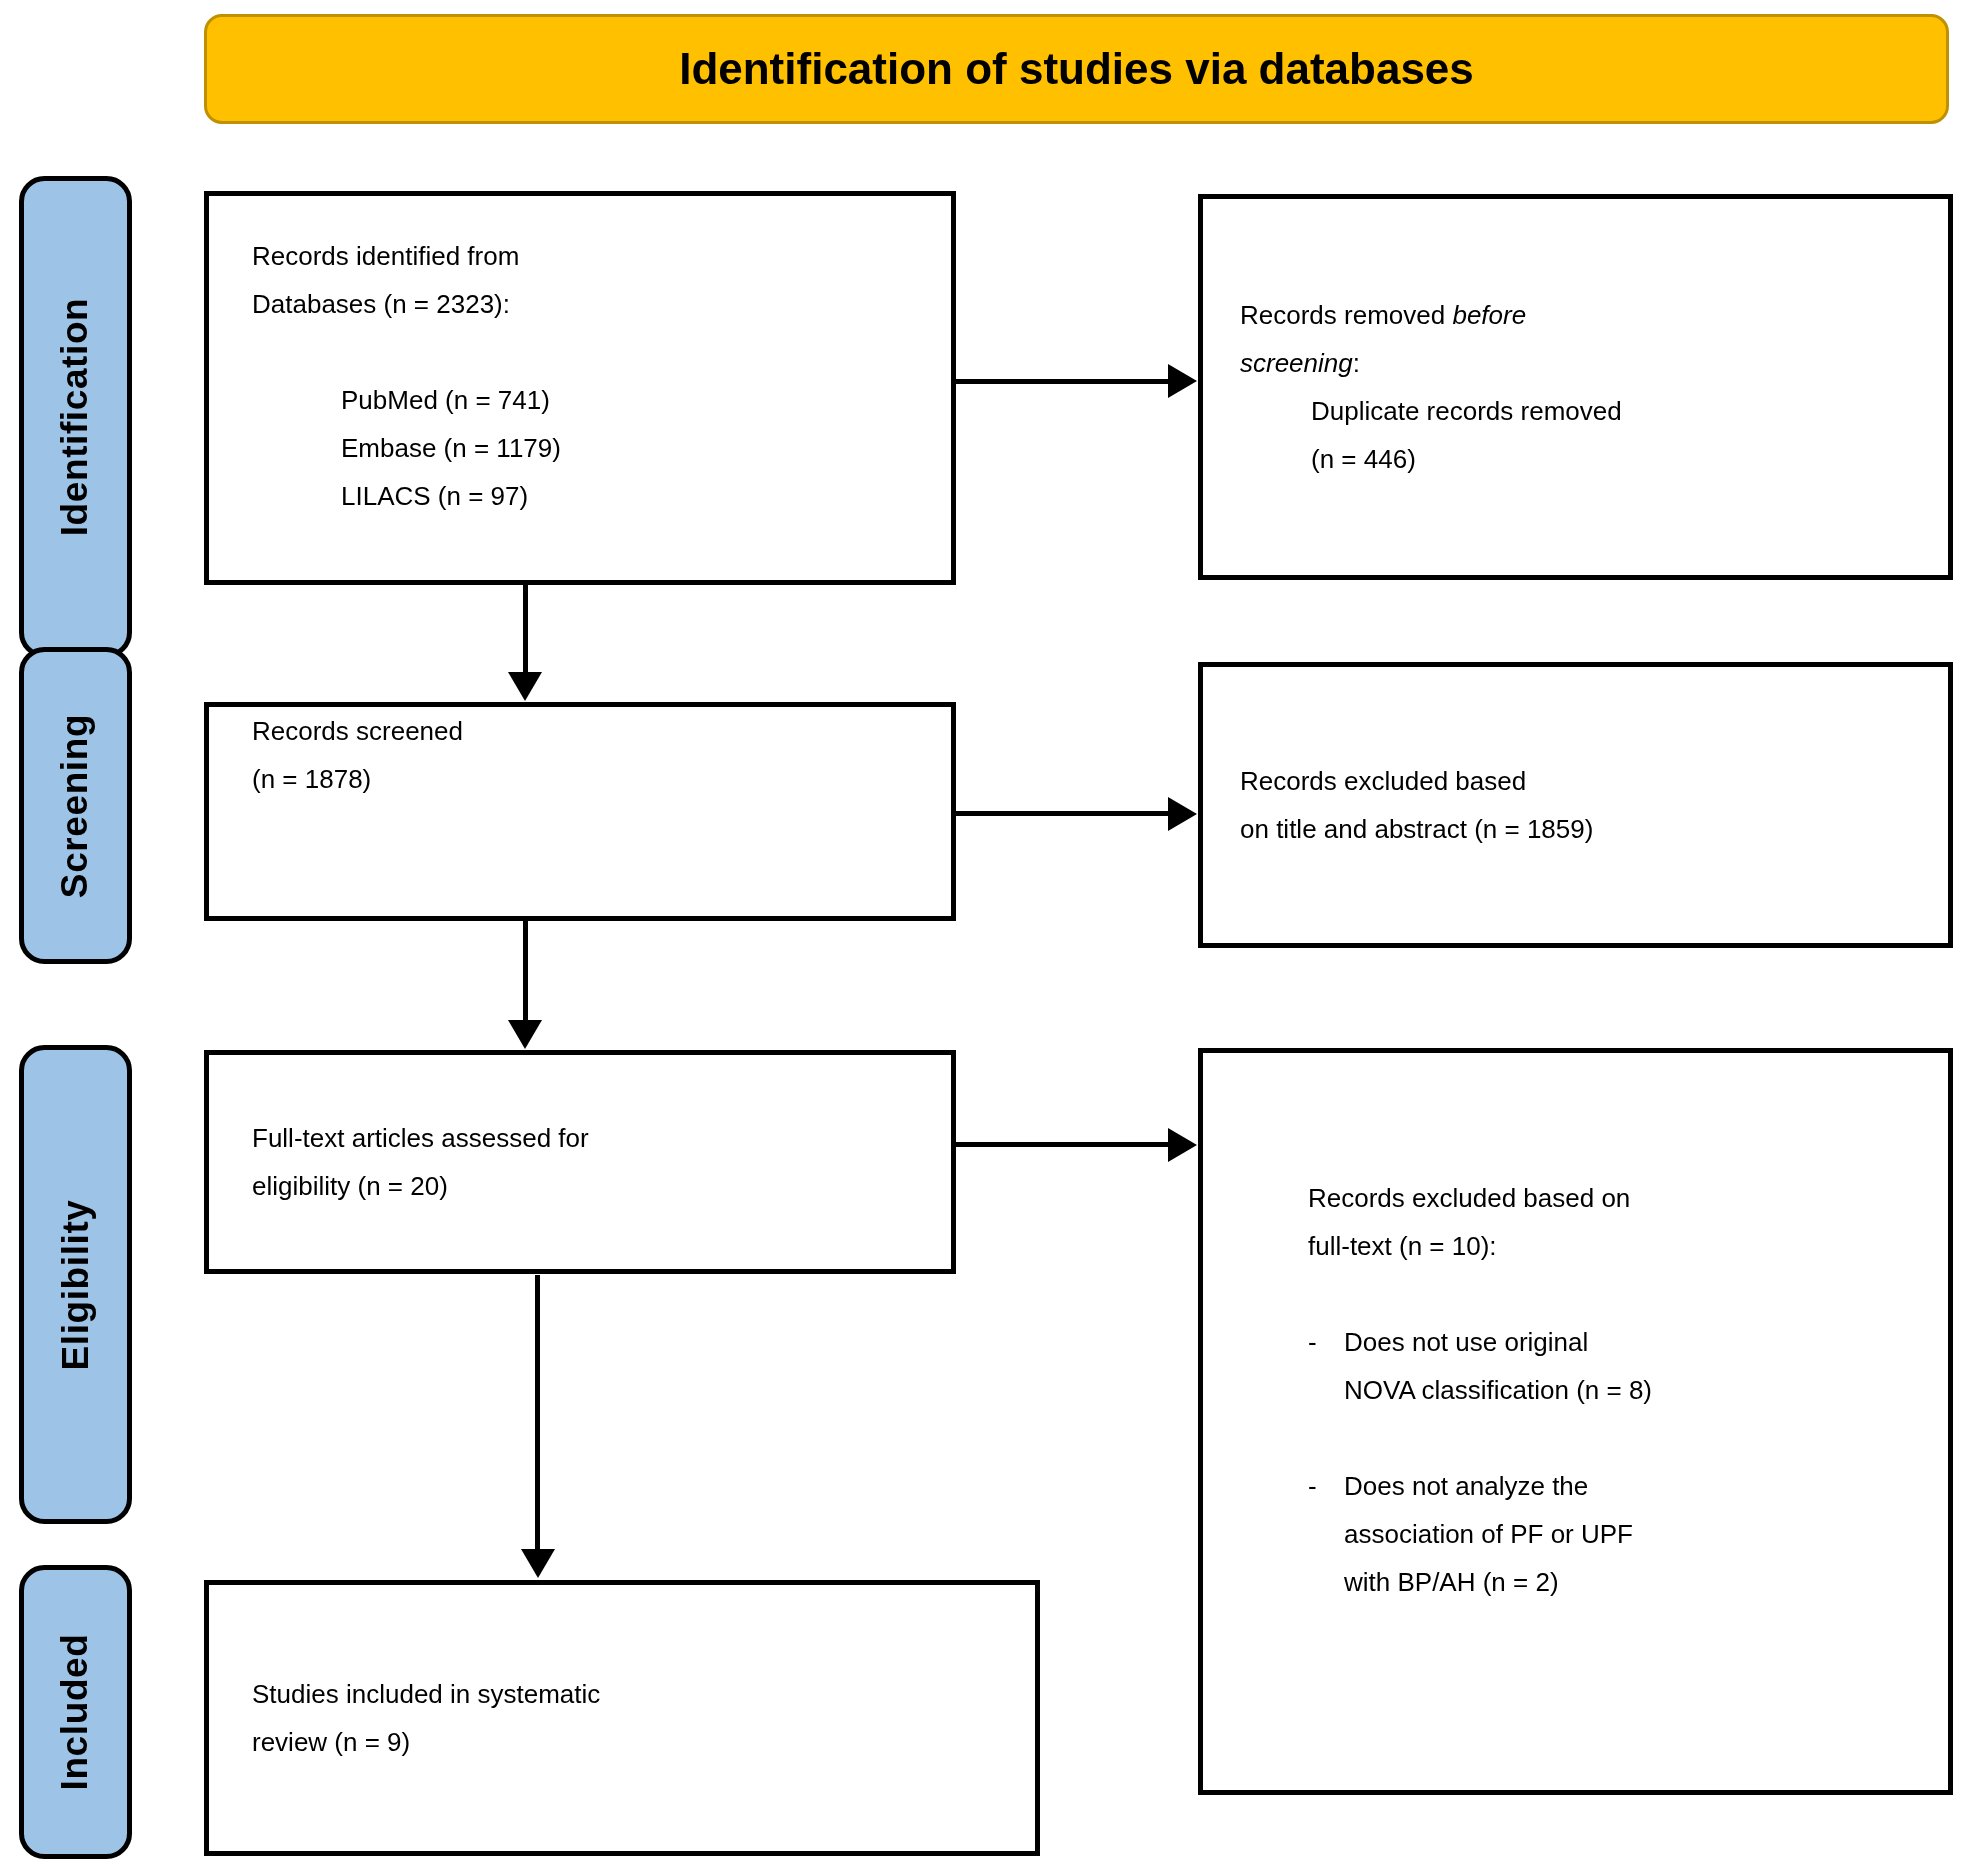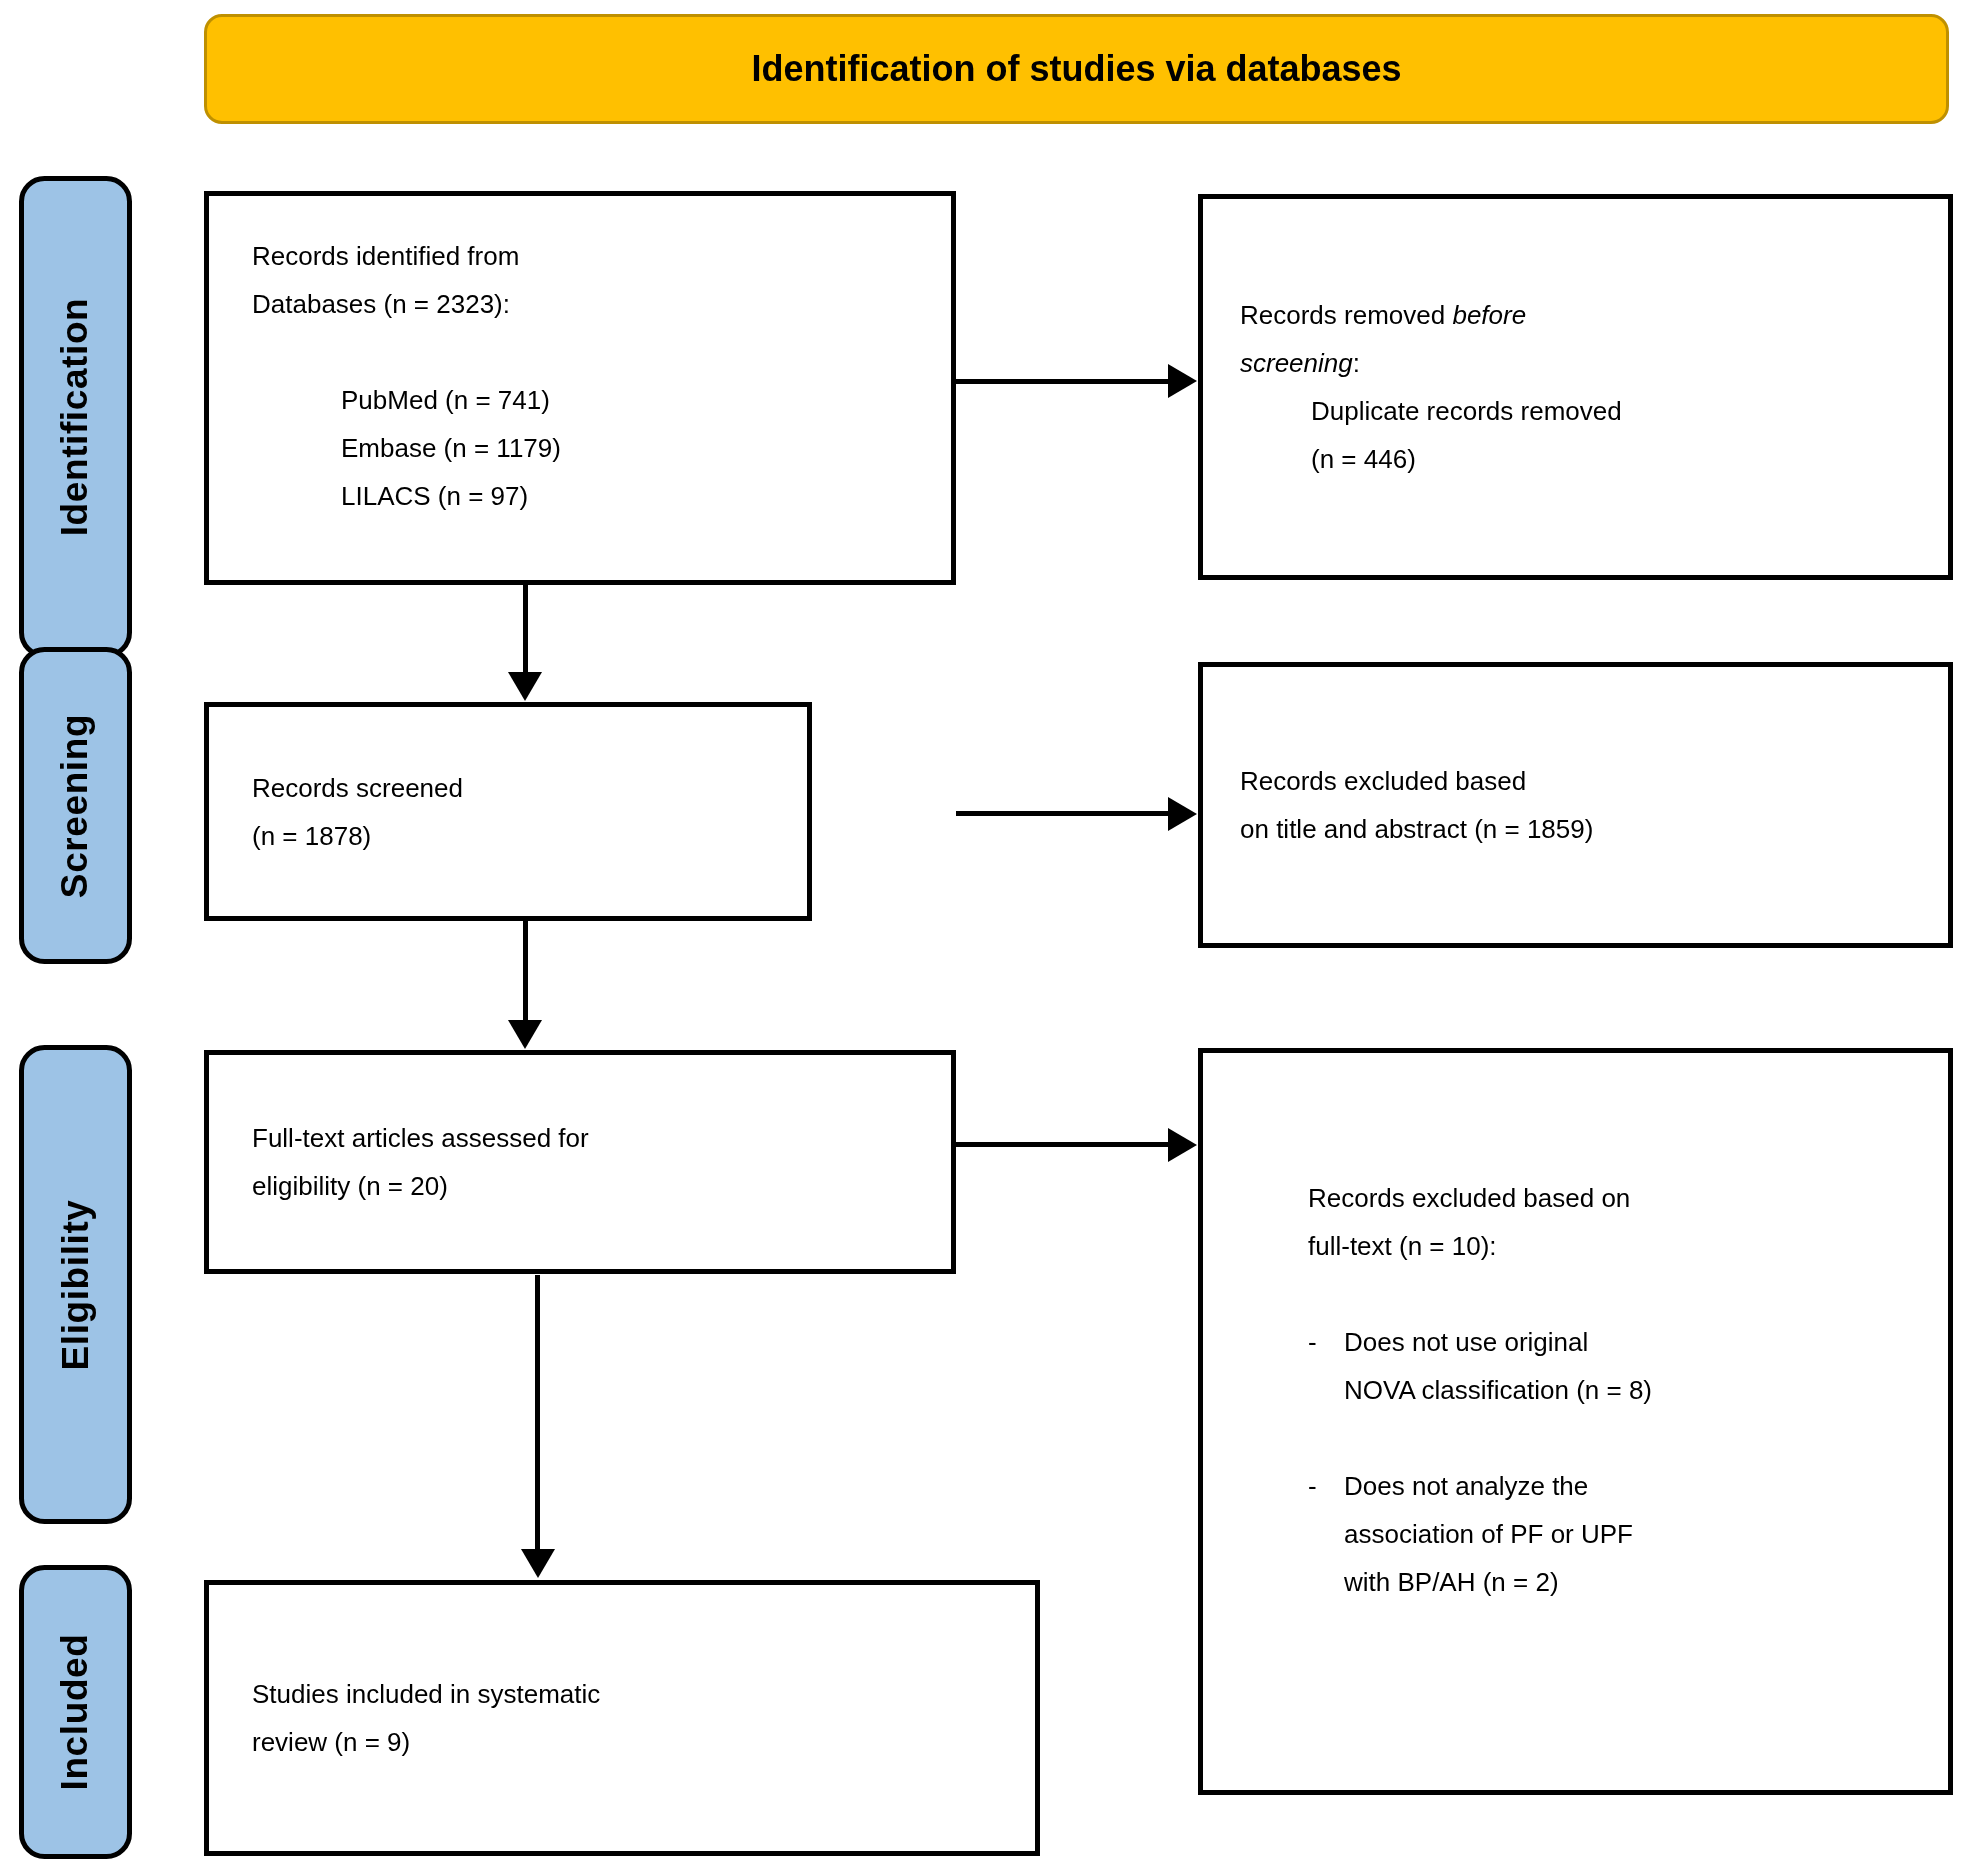--- a/index.html
+++ b/index.html
@@ -4,21 +4,21 @@
 <style>
   html, body { margin: 0; padding: 0; background: #ffffff; }
   body { font-family: "Liberation Sans", sans-serif; color: #000; }
   .diagram { position: relative; width: 1965px; height: 1873px; background: #ffffff; overflow: hidden; }
 
   
   .banner {
     position: absolute; left: 204px; top: 14px; width: 1745px; height: 110px;
     background: #FFC000; border: 3.8px solid #BF9000; border-radius: 18px;
     display: flex; align-items: center; justify-content: center;
-    font-weight: bold; font-size: 36px; box-sizing: border-box;
+    font-weight: bold; font-size: 44px; box-sizing: border-box;
   }
 
   
   .stage {
     position: absolute; left: 19px; width: 113px;
     background: #9DC3E6; border: 5.7px solid #000; border-radius: 25.5px;
     display: flex; align-items: center; justify-content: center; box-sizing: border-box;
   }
   .stage .vlabel {
     transform: rotate(-90deg); white-space: nowrap;
@@ -36,22 +36,22 @@
   }
   .pre { white-space: pre-line; }
 
   .box-identified { left: 204px; top: 191px; width: 752px; height: 394px; padding: 36px 19px 0 43px; }
   .sources { margin-top: 48px; margin-left: 89px; }
 
   .box-removed { left: 1198px; top: 194px; width: 755px; height: 386px;
     display: flex; flex-direction: column; justify-content: center; padding: 0 16px 0 37px; }
   .removed-detail { margin-left: 71px; }
 
-  .box-screened { left: 204px; top: 702px; width: 608px; height: 219px;
-    display: flex; align-items: center; padding-left: 43px; }
+  .box-screened { left: 204px; top: 702px; width: 752px; height: 219px;
+    display: flex; align-items: flex-start; padding-left: 43px; }
 
   .box-excluded-ta { left: 1198px; top: 662px; width: 755px; height: 286px;
     display: flex; align-items: center; padding-left: 37px; }
 
   .box-fulltext { left: 204px; top: 1050px; width: 752px; height: 224px;
     display: flex; align-items: center; padding-left: 43px; }
 
   .box-excluded-ft { left: 1198px; top: 1048px; width: 755px; height: 747px;
     padding: 121px 32px 0 105px; }
   .bullets { margin-top: 48px; }

